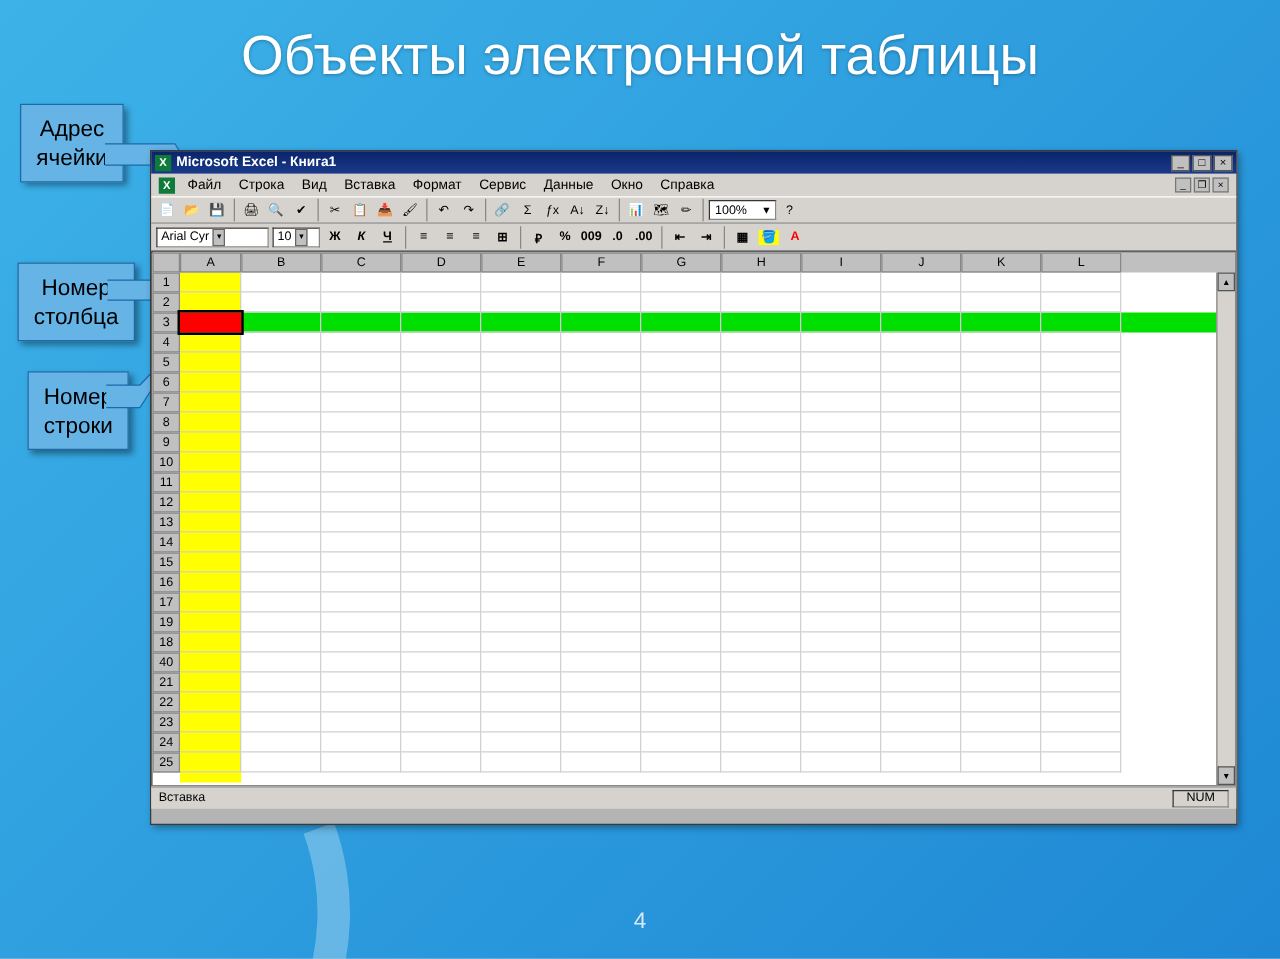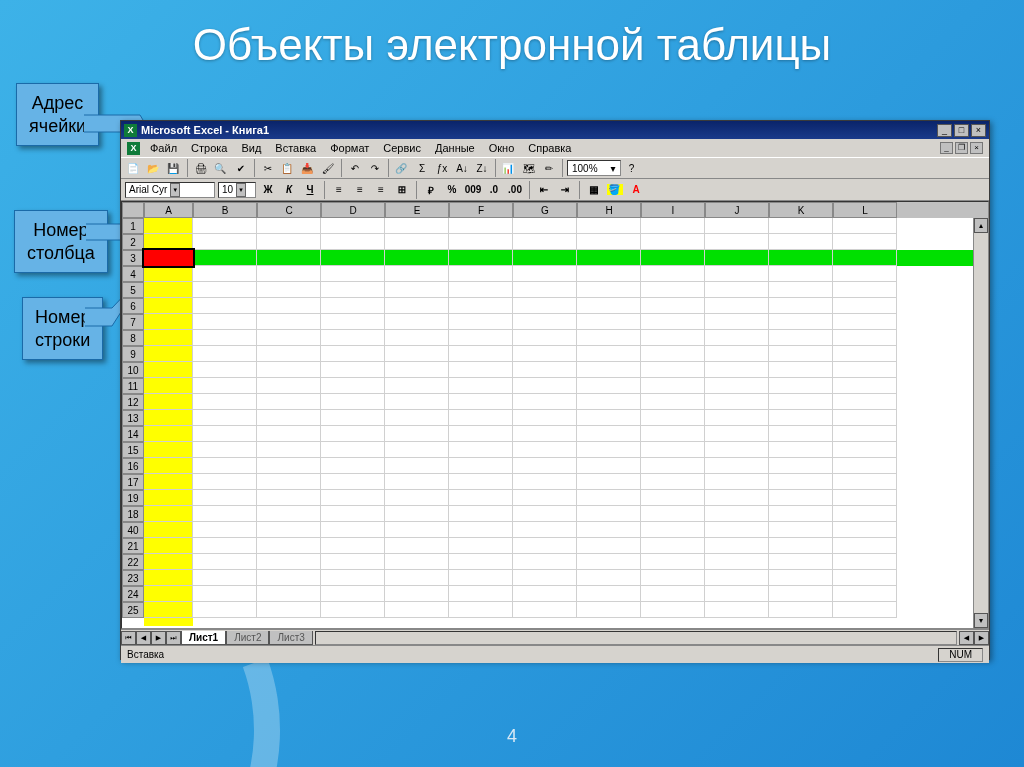--- a/index.html
+++ b/index.html
@@ -676,31 +676,19 @@
           <div style="width: 64px;"></div>
           <div style="width: 64px;"></div>
         </div>
       </div>
     <div class="vscroll">
       <div class="up">▴</div>
       <div class="dn">▾</div>
     </div>
   </div>
 
-  <div class="tabs-row">
-    <div class="nav-btn">⏮</div>
-    <div class="nav-btn">◀</div>
-    <div class="nav-btn">▶</div>
-    <div class="nav-btn">⏭</div>
-    <div class="sheet-tab">Лист1</div>
-    <div class="sheet-tab inactive">Лист2</div>
-    <div class="sheet-tab inactive">Лист3</div>
-    <div class="hscroll"></div>
-    <div class="nav-btn">◀</div>
-    <div class="nav-btn">▶</div>
-  </div>
 
   <div class="statusbar">
     <span>Вставка</span>
     <div class="fill"></div>
     <div class="num-box">NUM</div>
   </div>
 </div>
 
 </body></html>

